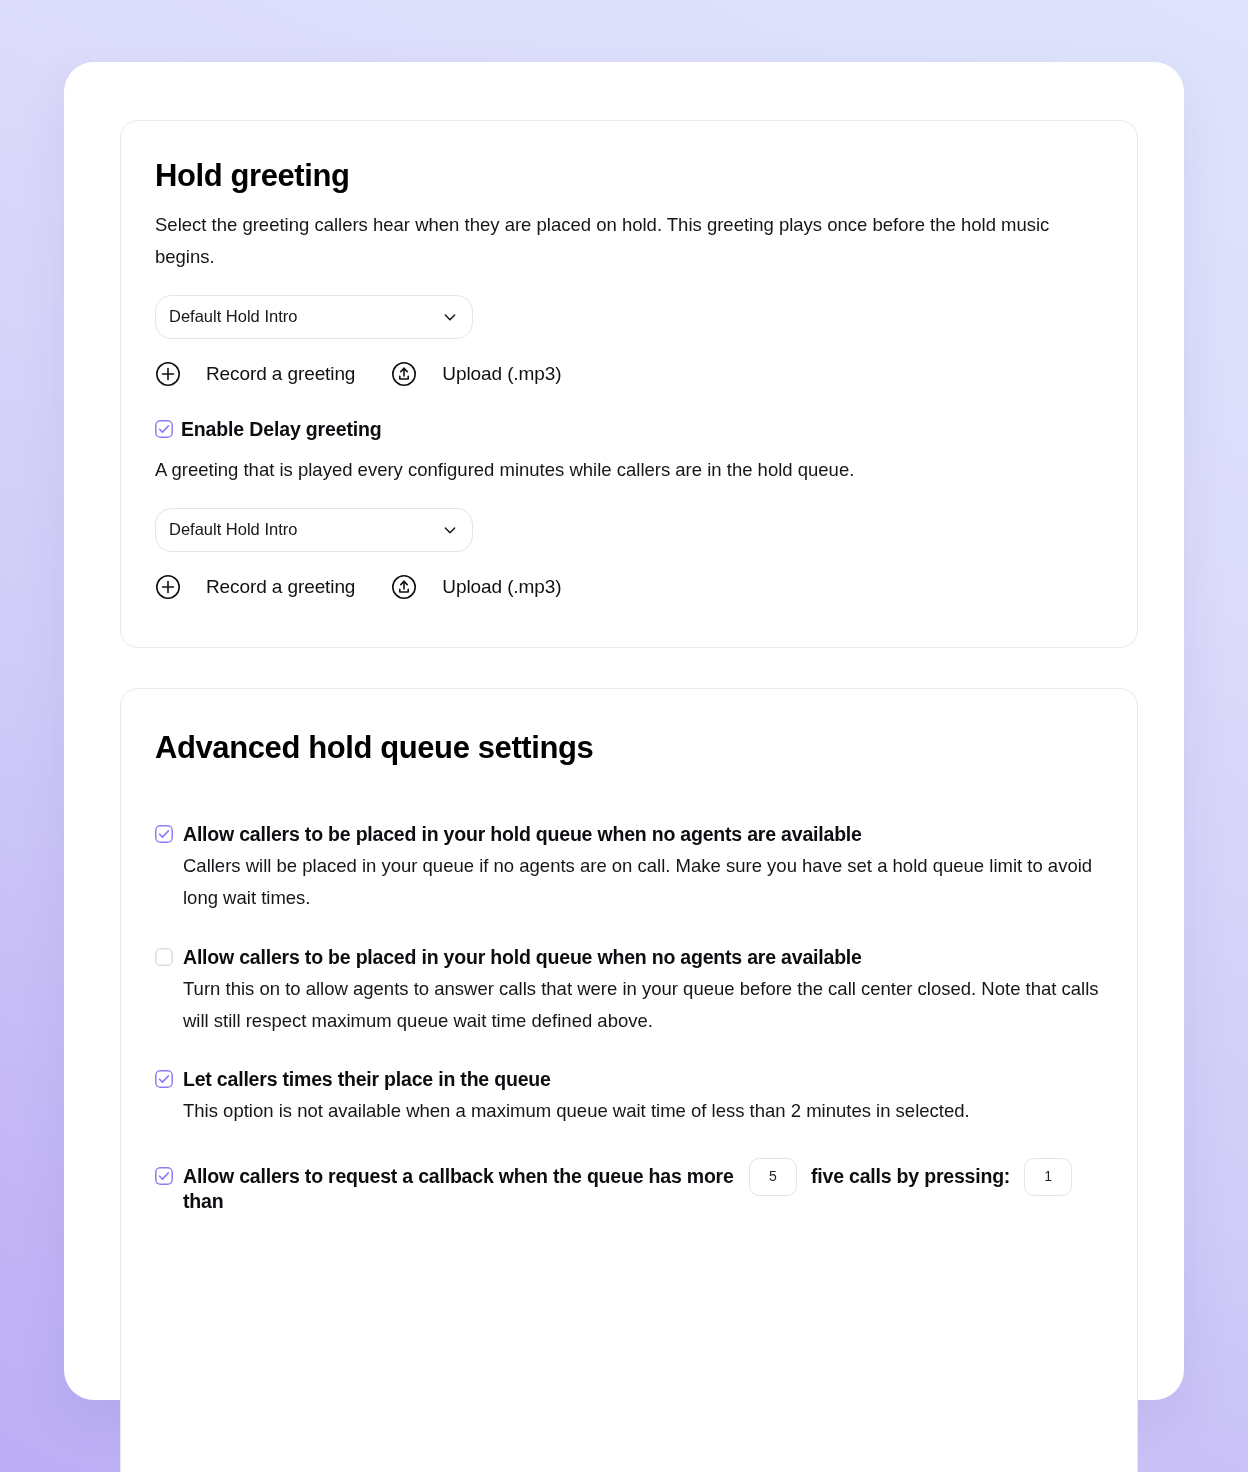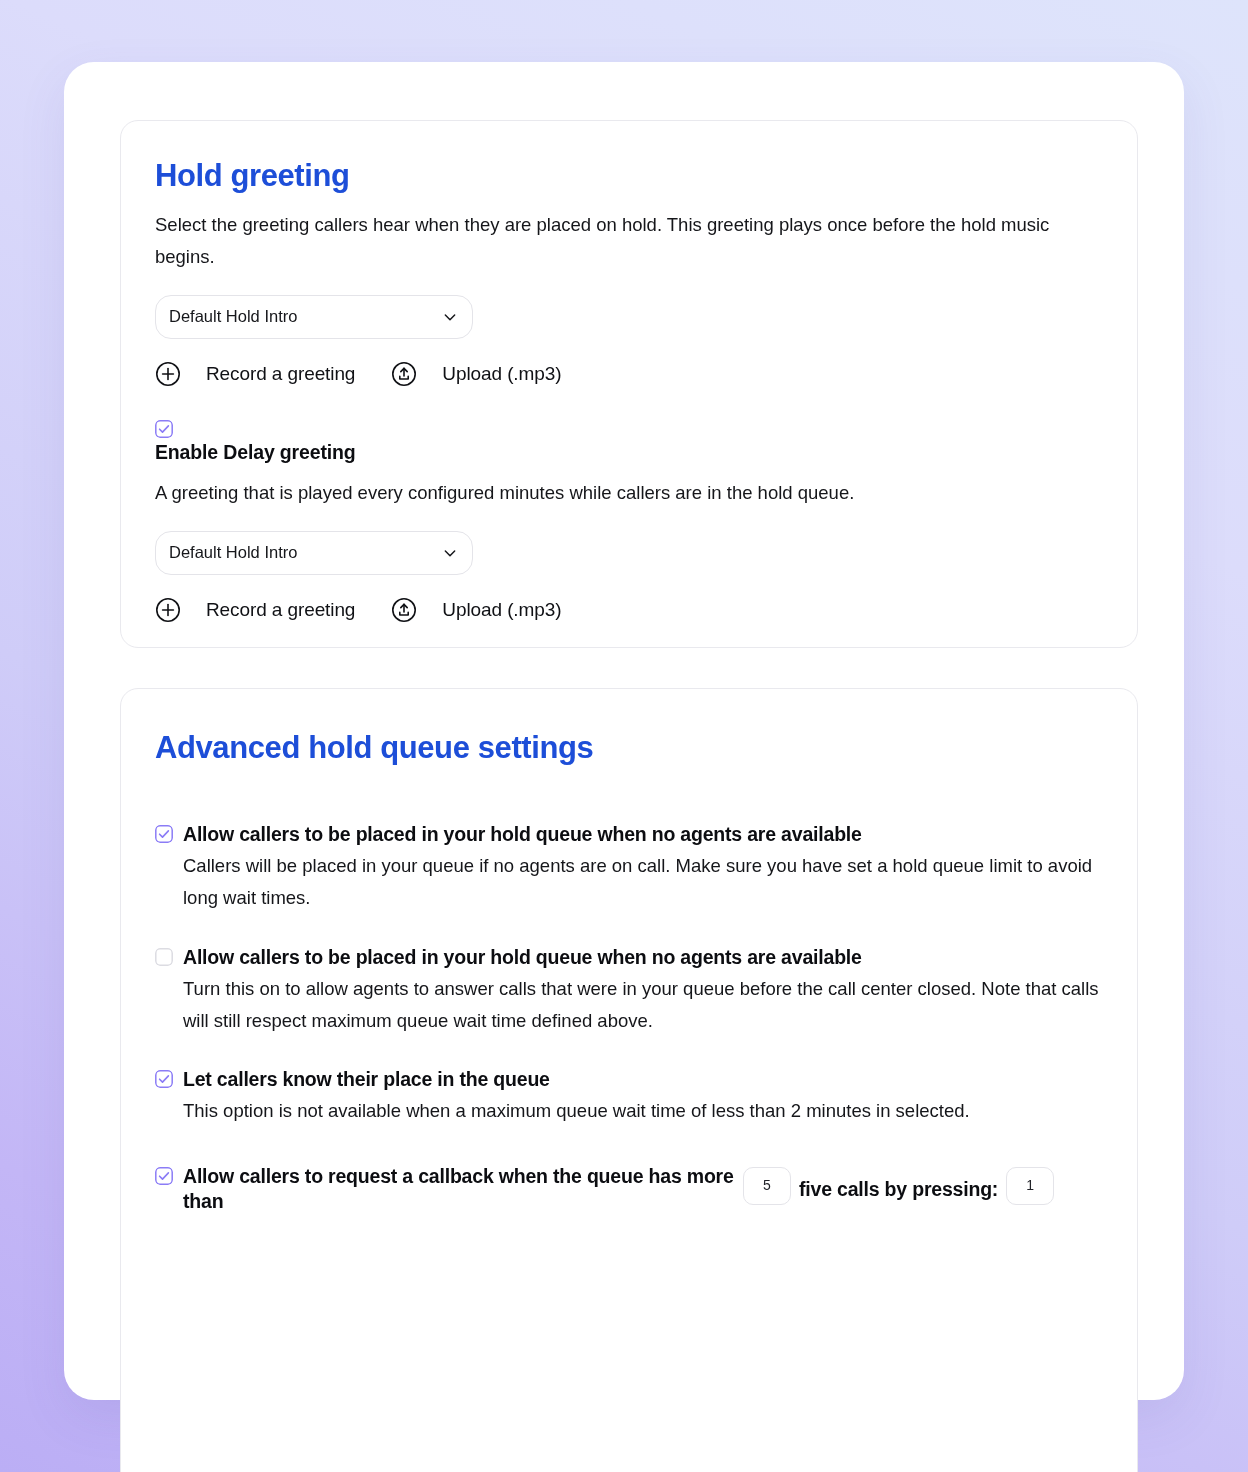--- a/index.html
+++ b/index.html
@@ -45,21 +45,21 @@
     border-radius: 18px;
   }
   .card-hold     { top: 58px;  height: 528px; }
   .card-advanced { top: 626px; height: 841px; }
 
   .card-inner { padding: 36px 34px 0 34px; }
 
   h1.section-title {
     font-size: 31px;
     font-weight: bold;
-    color: #1d4ed8;
+    color: #000000;
     letter-spacing: -0.4px;
     line-height: 1.2;
   }
   .card-advanced h1.section-title { margin-top: 4px; }
 
   p.section-desc {
     font-size: 18.5px;
     color: #15161a;
     line-height: 1.72;
     margin-top: 15px;
@@ -120,23 +120,22 @@
     width: 18px; height: 18px;
     flex: 0 0 18px;
     border-radius: 5px;
     display: block;
     margin-top: 3px;
   }
 
   .check-line {
     display: flex;
     align-items: flex-start;
-    gap: 2px;
+    gap: 8px;
     margin-top: 30px;
-    flex-direction: column;
   }
   .check-line .lbl {
     font-size: 19.5px;
     font-weight: bold;
     color: #0c0d11;
     letter-spacing: -0.15px;
     line-height: 1.3;
   }
 
   
@@ -158,23 +157,23 @@
   .opt-desc {
     font-size: 18.5px;
     color: #15161a;
     line-height: 1.72;
     margin-top: 3px;
   }
 
   
   .cb-row {
     display: flex;
-    align-items: center;
+    align-items: flex-start;
     flex-wrap: wrap;
-    gap: 0 8px;
+    gap: 0 14px;
     line-height: 1.28;
   }
   .cb-row .seg {
     font-size: 19.5px;
     font-weight: bold;
     color: #0c0d11;
     letter-spacing: -0.2px;
     line-height: 1.28;
   }
   .cb-row .seg.first { max-width: 552px; }
@@ -298,21 +297,21 @@
               <div class="opt-desc">Turn this on to allow agents to answer calls that were in your queue before the call center closed. Note that calls will still respect maximum queue wait time defined above.</div>
             </div>
           </div>
 
           <div class="opt">
             <svg class="cb" viewBox="0 0 18 18" fill="none">
                 <rect x="0.8" y="0.8" width="16.4" height="16.4" rx="4.2" fill="#ffffff" stroke="#8b7cf6" stroke-width="1.5"></rect>
                 <polyline points="4.6,9.2 7.5,12.1 13.4,5.9" stroke="#8b7cf6" stroke-width="1.6" stroke-linecap="round" stroke-linejoin="round"></polyline>
               </svg>
             <div class="opt-body">
-              <div class="opt-title">Let callers know their place in the queue</div>
+              <div class="opt-title">Let callers times their place in the queue</div>
               <div class="opt-desc">This option is not available when a maximum queue wait time of less than 2 minutes in selected.</div>
             </div>
           </div>
 
           <div class="opt" style="margin-top:37px">
             <svg class="cb" viewBox="0 0 18 18" fill="none">
                 <rect x="0.8" y="0.8" width="16.4" height="16.4" rx="4.2" fill="#ffffff" stroke="#8b7cf6" stroke-width="1.5"></rect>
                 <polyline points="4.6,9.2 7.5,12.1 13.4,5.9" stroke="#8b7cf6" stroke-width="1.6" stroke-linecap="round" stroke-linejoin="round"></polyline>
               </svg>
             <div class="opt-body">

